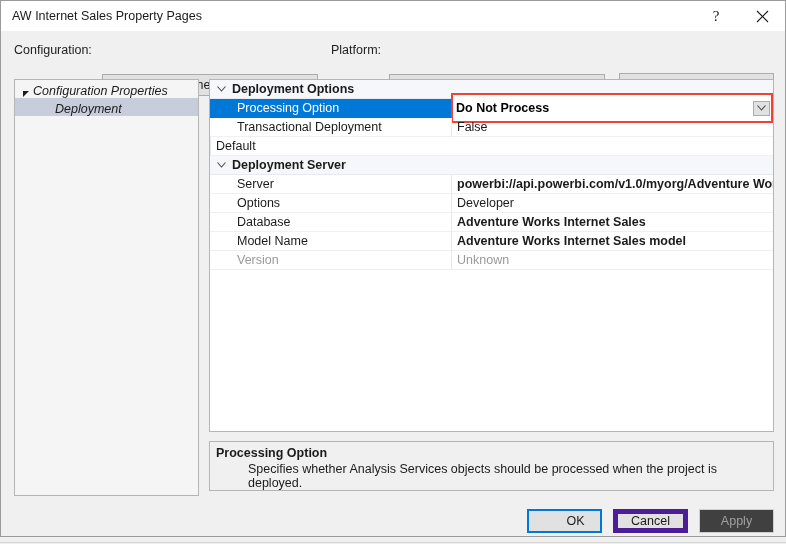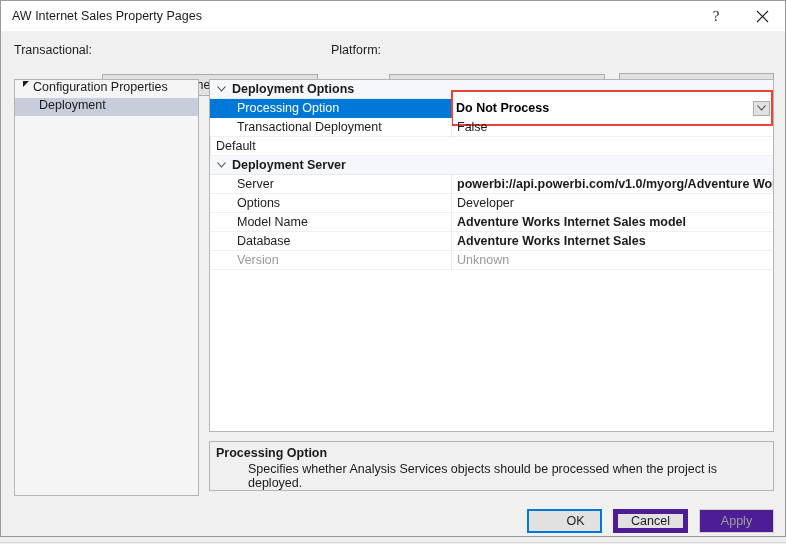--- a/index.html
+++ b/index.html
@@ -108,33 +108,34 @@
     position: absolute;
     left: 13px; top: 78px;
     width: 185px; height: 417px;
     background: #f5f5f5;
     border: 1px solid #b5b5b5;
     box-sizing: border-box;
     overflow: hidden;
   }
   .tree-node {
     height: 18px;
-    display: flex; align-items: flex-start;
-    font-size: 12.5px;
-    color: #1b1b1b;
-    cursor: default;
+    display: flex; align-items: flex-end;
+    font-size: 12.5px;
+    color: #1b1b1b;
+    cursor: default;
+    font-style: italic;
   }
   #tree-root { padding-left: 4px; }
   .tree-expander {
     width: 14px;
     display: flex; align-items: center; justify-content: center;
   }
   #tree-child {
     background: #c8cddc;
-    padding-left: 24px;
+    padding-left: 40px;
   }
 
   
   #prop-grid {
     position: absolute;
     left: 208px; top: 78px;
     width: 565px; height: 353px;
     background: #ffffff;
     border: 1px solid #b5b5b5;
     box-sizing: border-box;
@@ -194,21 +195,21 @@
     height: 19px;
     line-height: 19px;
     display: block;
     padding-top: 0;
   }
   .prop-row.selected {
     border-bottom: 1px solid #eef0f4;
   }
   .editor-cell {
     flex: 1;
-    height: 36px;
+    height: 30px;
     position: relative;
     box-sizing: border-box;
     border: 2px solid #ef4135;
     background: #ffffff;
     display: flex; align-items: center;
   }
   .editor-cell .editor-text {
     flex: 1;
     padding-left: 3px;
     font-weight: bold;
@@ -263,21 +264,21 @@
   #ok-btn {
     left: 526px; top: 508px;
     background: #e1e1e1;
     border: 2px solid #0078d7;
     padding-left: 22px;
   }
   #cancel-btn { left: 612px; top: 508px; }
   #apply-btn {
     left: 698px; top: 508px;
     color: #a0a0a0;
-    background: #4c1d95;
+    background: #404040;
     border: 1px solid #cfcfcf;
   }
 
   
   #bg-strip {
     position: absolute;
     left: 0; top: 537px;
     width: 786px; height: 7px;
     background: #efefef;
   }
@@ -301,21 +302,21 @@
     <div class="caption-btn" id="close-btn">
       <span>
         <svg width="13" height="13" viewBox="0 0 13 13">
           <path d="M1,1 L12,12 M12,1 L1,12" stroke="#1b1b1b" stroke-width="1.1" fill="none"></path>
         </svg>
       </span>
     </div>
   </div>
 
   <div id="config-row">
-    <div id="config-label">Transactional:</div>
+    <div id="config-label">Configuration:</div>
 
     <div class="combo" id="config-combo">
       <div class="combo-text">Active(Development)</div>
       <div class="combo-arrow">
         <svg width="9" height="6" viewBox="0 0 9 6">
             <path d="M0.5,0.5 L4.5,5 L8.5,0.5" stroke="#4a4a4a" stroke-width="1" fill="none"></path>
           </svg>
       </div>
     </div>
 
@@ -384,26 +385,26 @@
       </div>
       <div class="grid-row prop-row">
         <span class="prop-name">Server</span>
         <span class="prop-value bold">powerbi://api.powerbi.com/v1.0/myorg/Adventure Work</span>
       </div>
       <div class="grid-row prop-row">
         <span class="prop-name">Options</span>
         <span class="prop-value">Developer</span>
       </div>
       <div class="grid-row prop-row">
+        <span class="prop-name">Database</span>
+        <span class="prop-value bold">Adventure Works Internet Sales</span>
+      </div>
+      <div class="grid-row prop-row">
         <span class="prop-name">Model Name</span>
         <span class="prop-value bold">Adventure Works Internet Sales model</span>
-      </div>
-      <div class="grid-row prop-row">
-        <span class="prop-name">Database</span>
-        <span class="prop-value bold">Adventure Works Internet Sales</span>
       </div>
       <div class="grid-row prop-row dim">
         <span class="prop-name">Version</span>
         <span class="prop-value">Unknown</span>
       </div>
     </div>
 
   <div id="desc-panel">
     <div id="desc-title">Processing Option</div>
     <div id="desc-body">Specifies whether Analysis Services objects should be processed when the project is deployed.</div>

